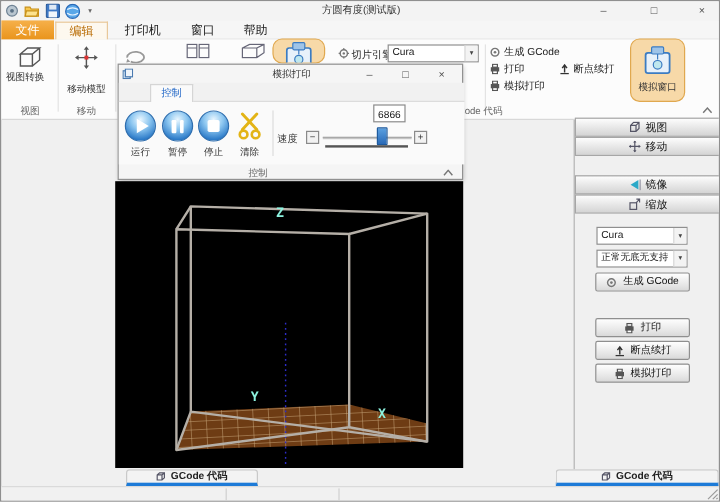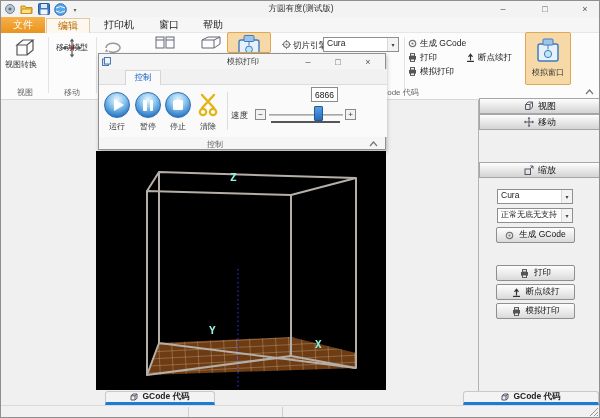--- a/index.html
+++ b/index.html
@@ -10,21 +10,21 @@
 .ctr{display:flex;align-items:center;justify-content:center}
 .nw{white-space:nowrap}
 .vsep{background:#e3e3e3}
 .grplbl{font-size:8px;color:#666;text-align:center;white-space:nowrap}
 .biglbl{font-size:8px;color:#333;text-align:center;white-space:nowrap}
 .titlebar{background:#f3f3f3}
 .winbtn{display:flex;align-items:center;justify-content:center;color:#555;font-size:9px;cursor:default}
 .tab{display:flex;align-items:center;justify-content:center;font-size:10px;color:#222;white-space:nowrap}
 .tab-file{background:linear-gradient(#f6b04a,#e9941c);color:#fff}
 .tab-active{background:#fdf8ef;border:1px solid #e8c89a;border-bottom:none;color:#b86a00}
-.hlbtn{background:#f7d9a8;border:1px solid #e0a84f;border-radius:2px;overflow:hidden}
+.hlbtn{background:#f7d9a8;border:1px solid #e0a84f;border-radius:8px;overflow:hidden}
 .combo{background:#fff;border:1px solid #8f8f8f;display:flex;font-size:8.5px;padding-left:3px;white-space:nowrap}
 .combo .arr{margin-left:auto;width:11px;align-self:stretch;display:flex;align-items:center;justify-content:center;border-left:1px solid #d8d8d8;font-size:6px;color:#444;background:#f3f3f3}
 .smbtn{display:flex;align-items:center;gap:3px;font-size:8.5px;color:#222;white-space:nowrap}
 .toolbtn{background:linear-gradient(#fdfdfd,#e4e4e4 60%,#d4d4d4);border:1px solid #a6a6a6;display:flex;align-items:center;justify-content:center;gap:4px;font-size:9px;color:#111;white-space:nowrap}
 .actbtn{background:linear-gradient(#fefefe,#e9e9e9 60%,#d9d9d9);border:1px solid #8f8f8f;border-radius:2px;display:flex;align-items:center;justify-content:center;gap:5px;font-size:8.5px;color:#111;white-space:nowrap}
 .btab{border:1px solid #9a9a9a;background:linear-gradient(#fbfbfb,#dcdcdc);border-radius:3px 3px 0 0;display:flex;align-items:center;justify-content:center;gap:4px;font-size:8.5px;color:#222;white-space:nowrap}
 .btab-active{background:#f3f3f3;border:1px solid #c9c9c9;border-bottom:3px solid #1d7bd8;font-weight:bold}
 .simwin{background:#f5f5f5;border:1px solid #919191;box-shadow:1px 2px 4px rgba(0,0,0,.25);z-index:20}
 .circbtn{position:absolute;width:26px;height:26px;border-radius:50%;border:1px solid #2f6eae;background:radial-gradient(circle at 50% 28%,#eaf7ff 0%,#8cc6f0 38%,#2e7cc9 78%,#1b5fa6 100%);display:flex;align-items:center;justify-content:center}
 .tri{width:0;height:0;border-left:10px solid #fff;border-top:6px solid transparent;border-bottom:6px solid transparent;margin-left:3px}
@@ -89,21 +89,21 @@
   <div class="abs grplbl" style="left:2px;top:86px;width:44px">视图</div>
   <div class="abs vsep" style="left:47px;top:36px;width:1px;height:56px"></div>
 
   <div class="abs ctr" style="left:49px;top:35px;width:44px;height:24px">
     <svg width="20" height="20">
         <path d="M10 2 V18 M2 10 H18" stroke="#555" stroke-width="1.2"></path>
         <path d="M10 0.5 l2.2 3 h-4.4 Z M10 19.5 l2.2 -3 h-4.4 Z M0.5 10 l3 -2.2 v4.4 Z M19.5 10 l-3 -2.2 v4.4 Z" fill="#555"></path>
         <rect x="8.4" y="8.4" width="3.2" height="3.2" fill="#d33"></rect>
       </svg>
   </div>
-  <div class="abs biglbl" style="left:49px;top:41px;width:44px">移动模型</div>
+  <div class="abs biglbl" style="left:49px;top:68px;width:44px">移动模型</div>
   <div class="abs grplbl" style="left:49px;top:86px;width:44px">移动</div>
   <div class="abs vsep" style="left:95px;top:36px;width:1px;height:56px"></div>
 
   <span class="abs ctr" style="left:100px;top:38px;width:24px;height:15px">
     <svg width="20" height="13">
         <path d="M3 8 a7 4.5 0 1 1 3 3.4" fill="none" stroke="#999" stroke-width="1.5"></path>
         <path d="M2.2 12 l3.4 -0.6 -2.4 -2.4 Z" fill="#999"></path>
       </svg>
   </span>
   <span class="abs ctr" style="left:152px;top:34px;width:24px;height:14px">
@@ -220,20 +220,27 @@
       </svg>
     <span>视图</span>
   </div>
   <div class="abs toolbtn" style="left:478px;top:113px;width:122px;height:16px">
     <svg width="10" height="10">
         <path d="M5 0.5 V9.5 M0.5 5 H9.5" stroke="#556"></path>
         <path d="M5 0 l1.4 1.8 h-2.8 Z M5 10 l1.4 -1.8 h-2.8 Z M0 5 l1.8 -1.4 v2.8 Z M10 5 l-1.8 -1.4 v2.8 Z" fill="#556"></path>
       </svg>
     <span>移动</span>
   </div>
+  <div class="abs toolbtn" style="left:478px;top:145px;width:122px;height:16px">
+    <svg width="10" height="10">
+        <polygon points="8,1 8,9 1.5,5" fill="#2ba9c8"></polygon>
+        <line x1="9.5" y1="0.5" x2="9.5" y2="9.5" stroke="#889"></line>
+      </svg>
+    <span>镜像</span>
+  </div>
   <div class="abs toolbtn" style="left:478px;top:161px;width:122px;height:16px">
     <svg width="10" height="10">
         <rect x="1" y="4" width="5.5" height="5.5" fill="none" stroke="#556"></rect>
         <path d="M6 4 L9 1 M6.3 1 H9 V3.7" fill="none" stroke="#556"></path>
       </svg>
     <span>缩放</span>
   </div>
 
   <div class="abs combo" style="left:496px;top:188px;width:76px;height:15px">
     <span>Cura</span>

